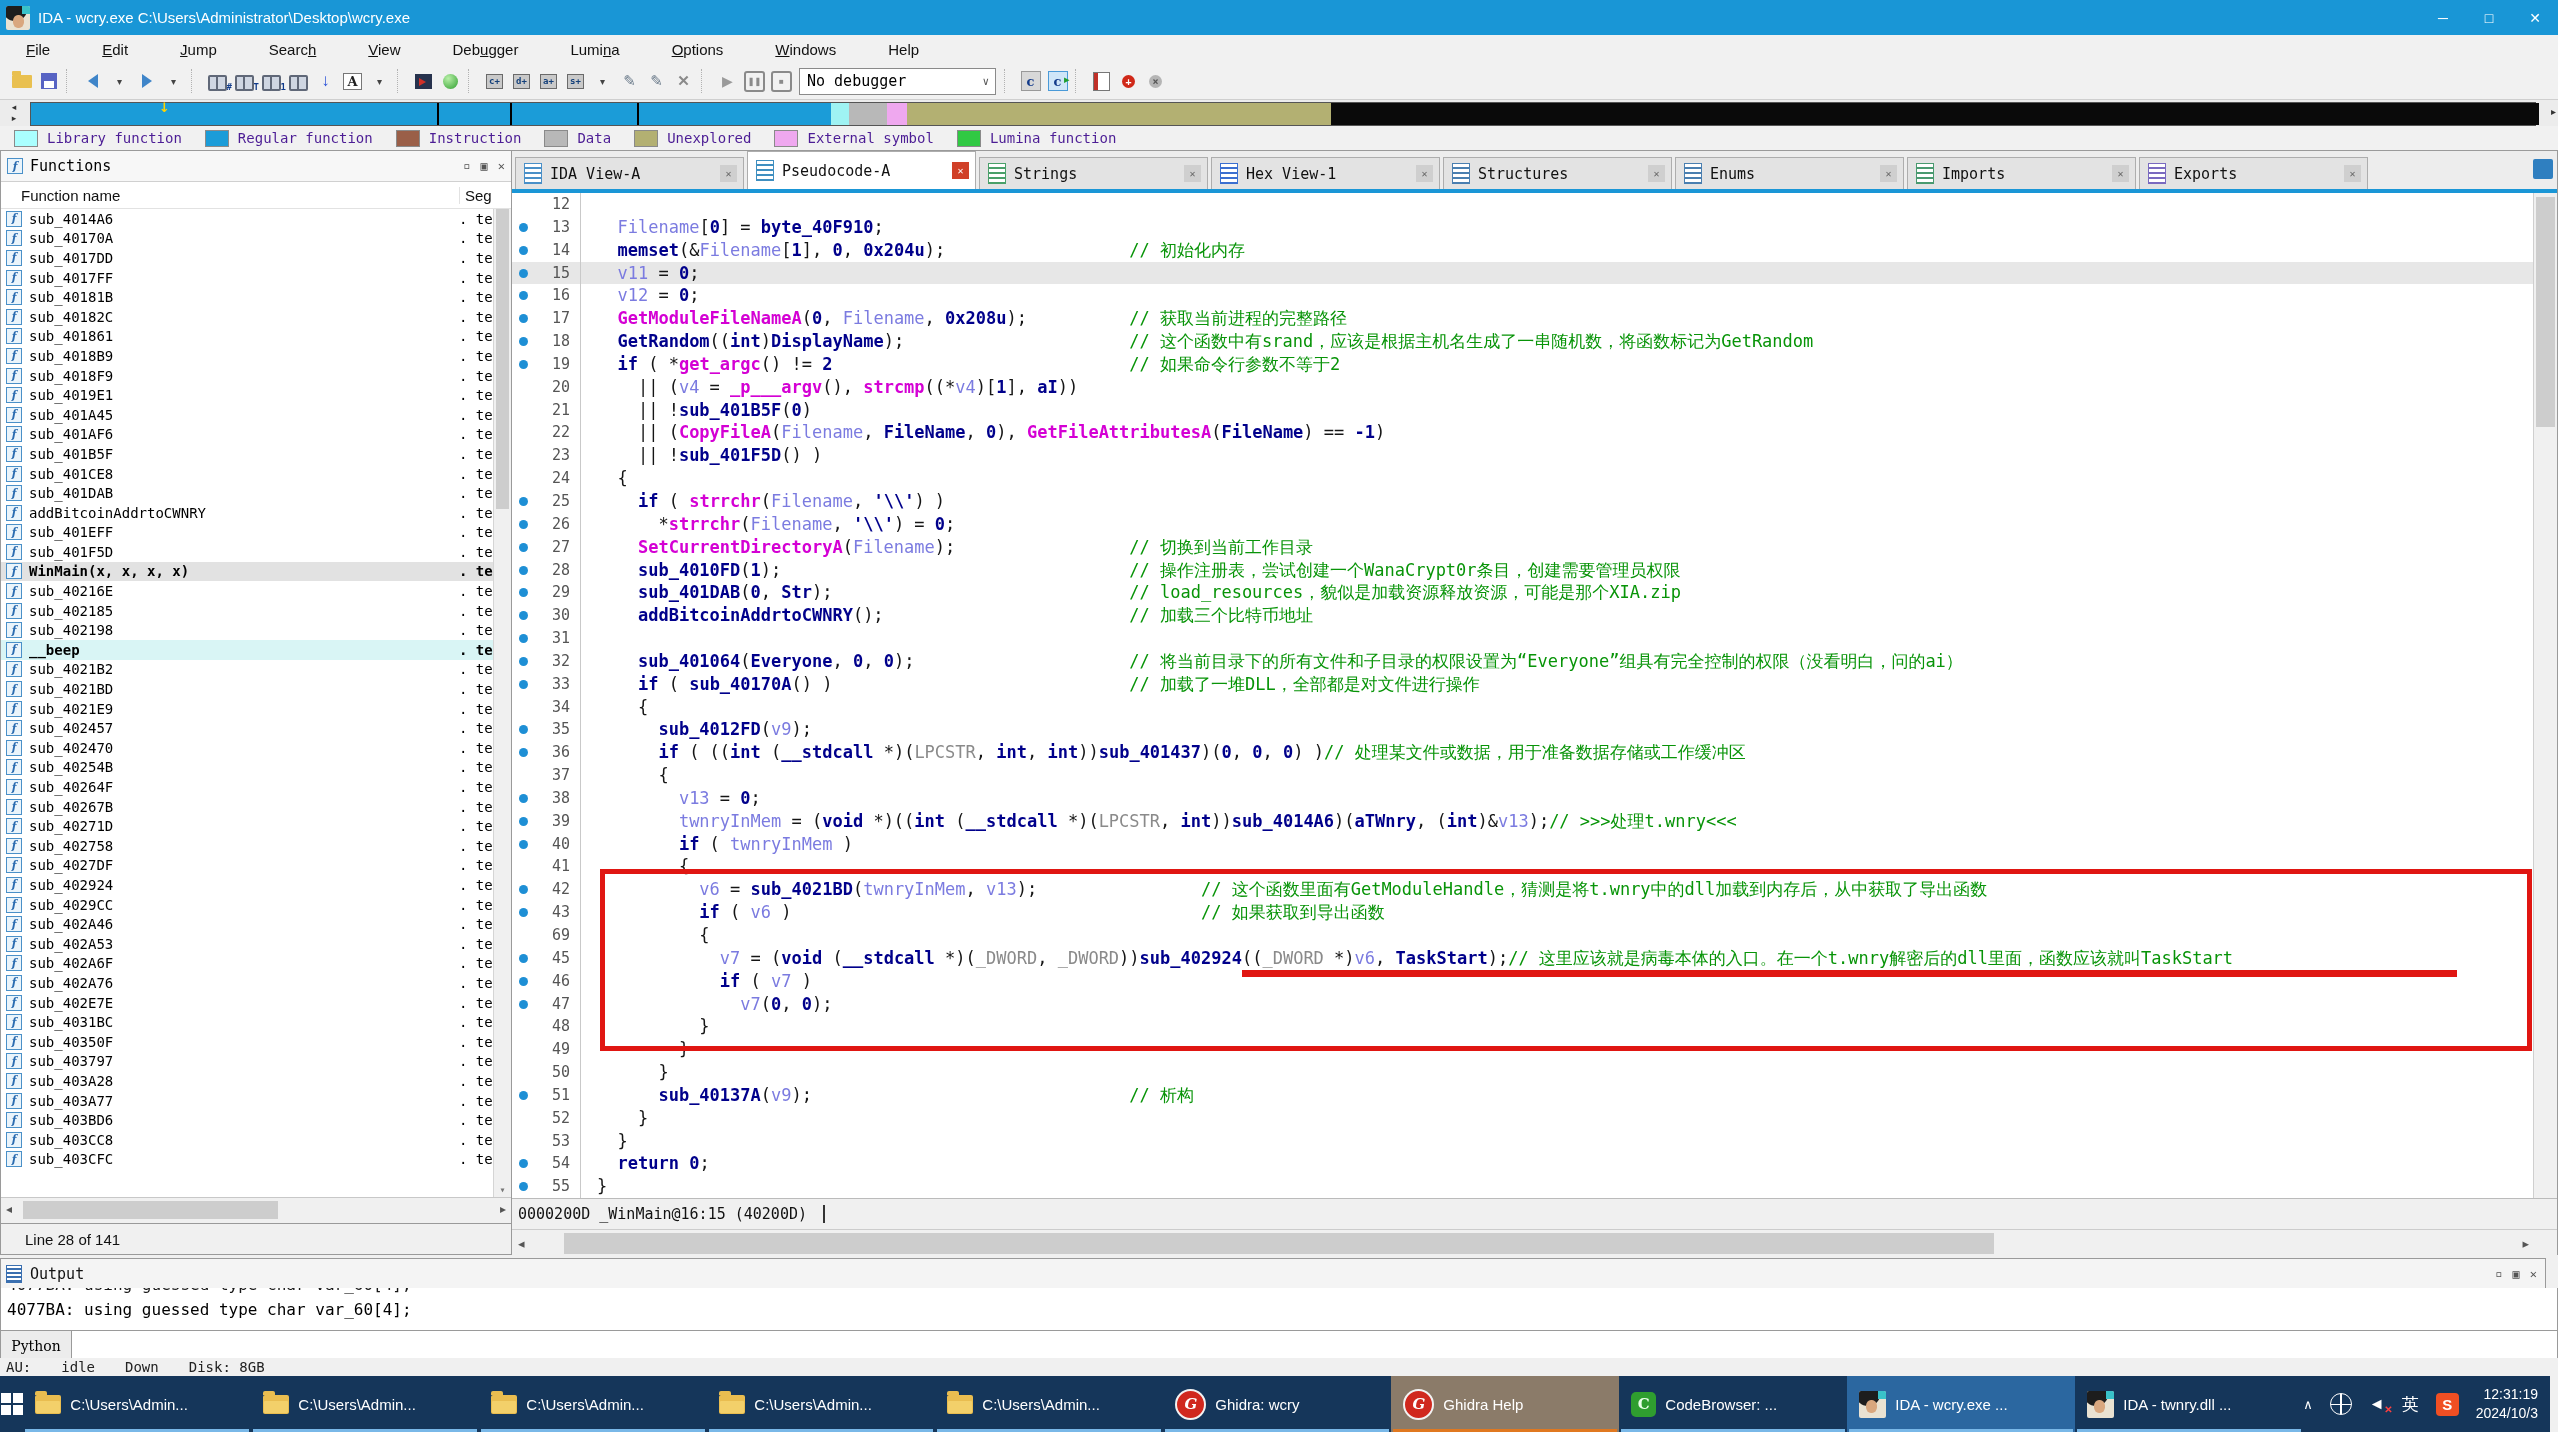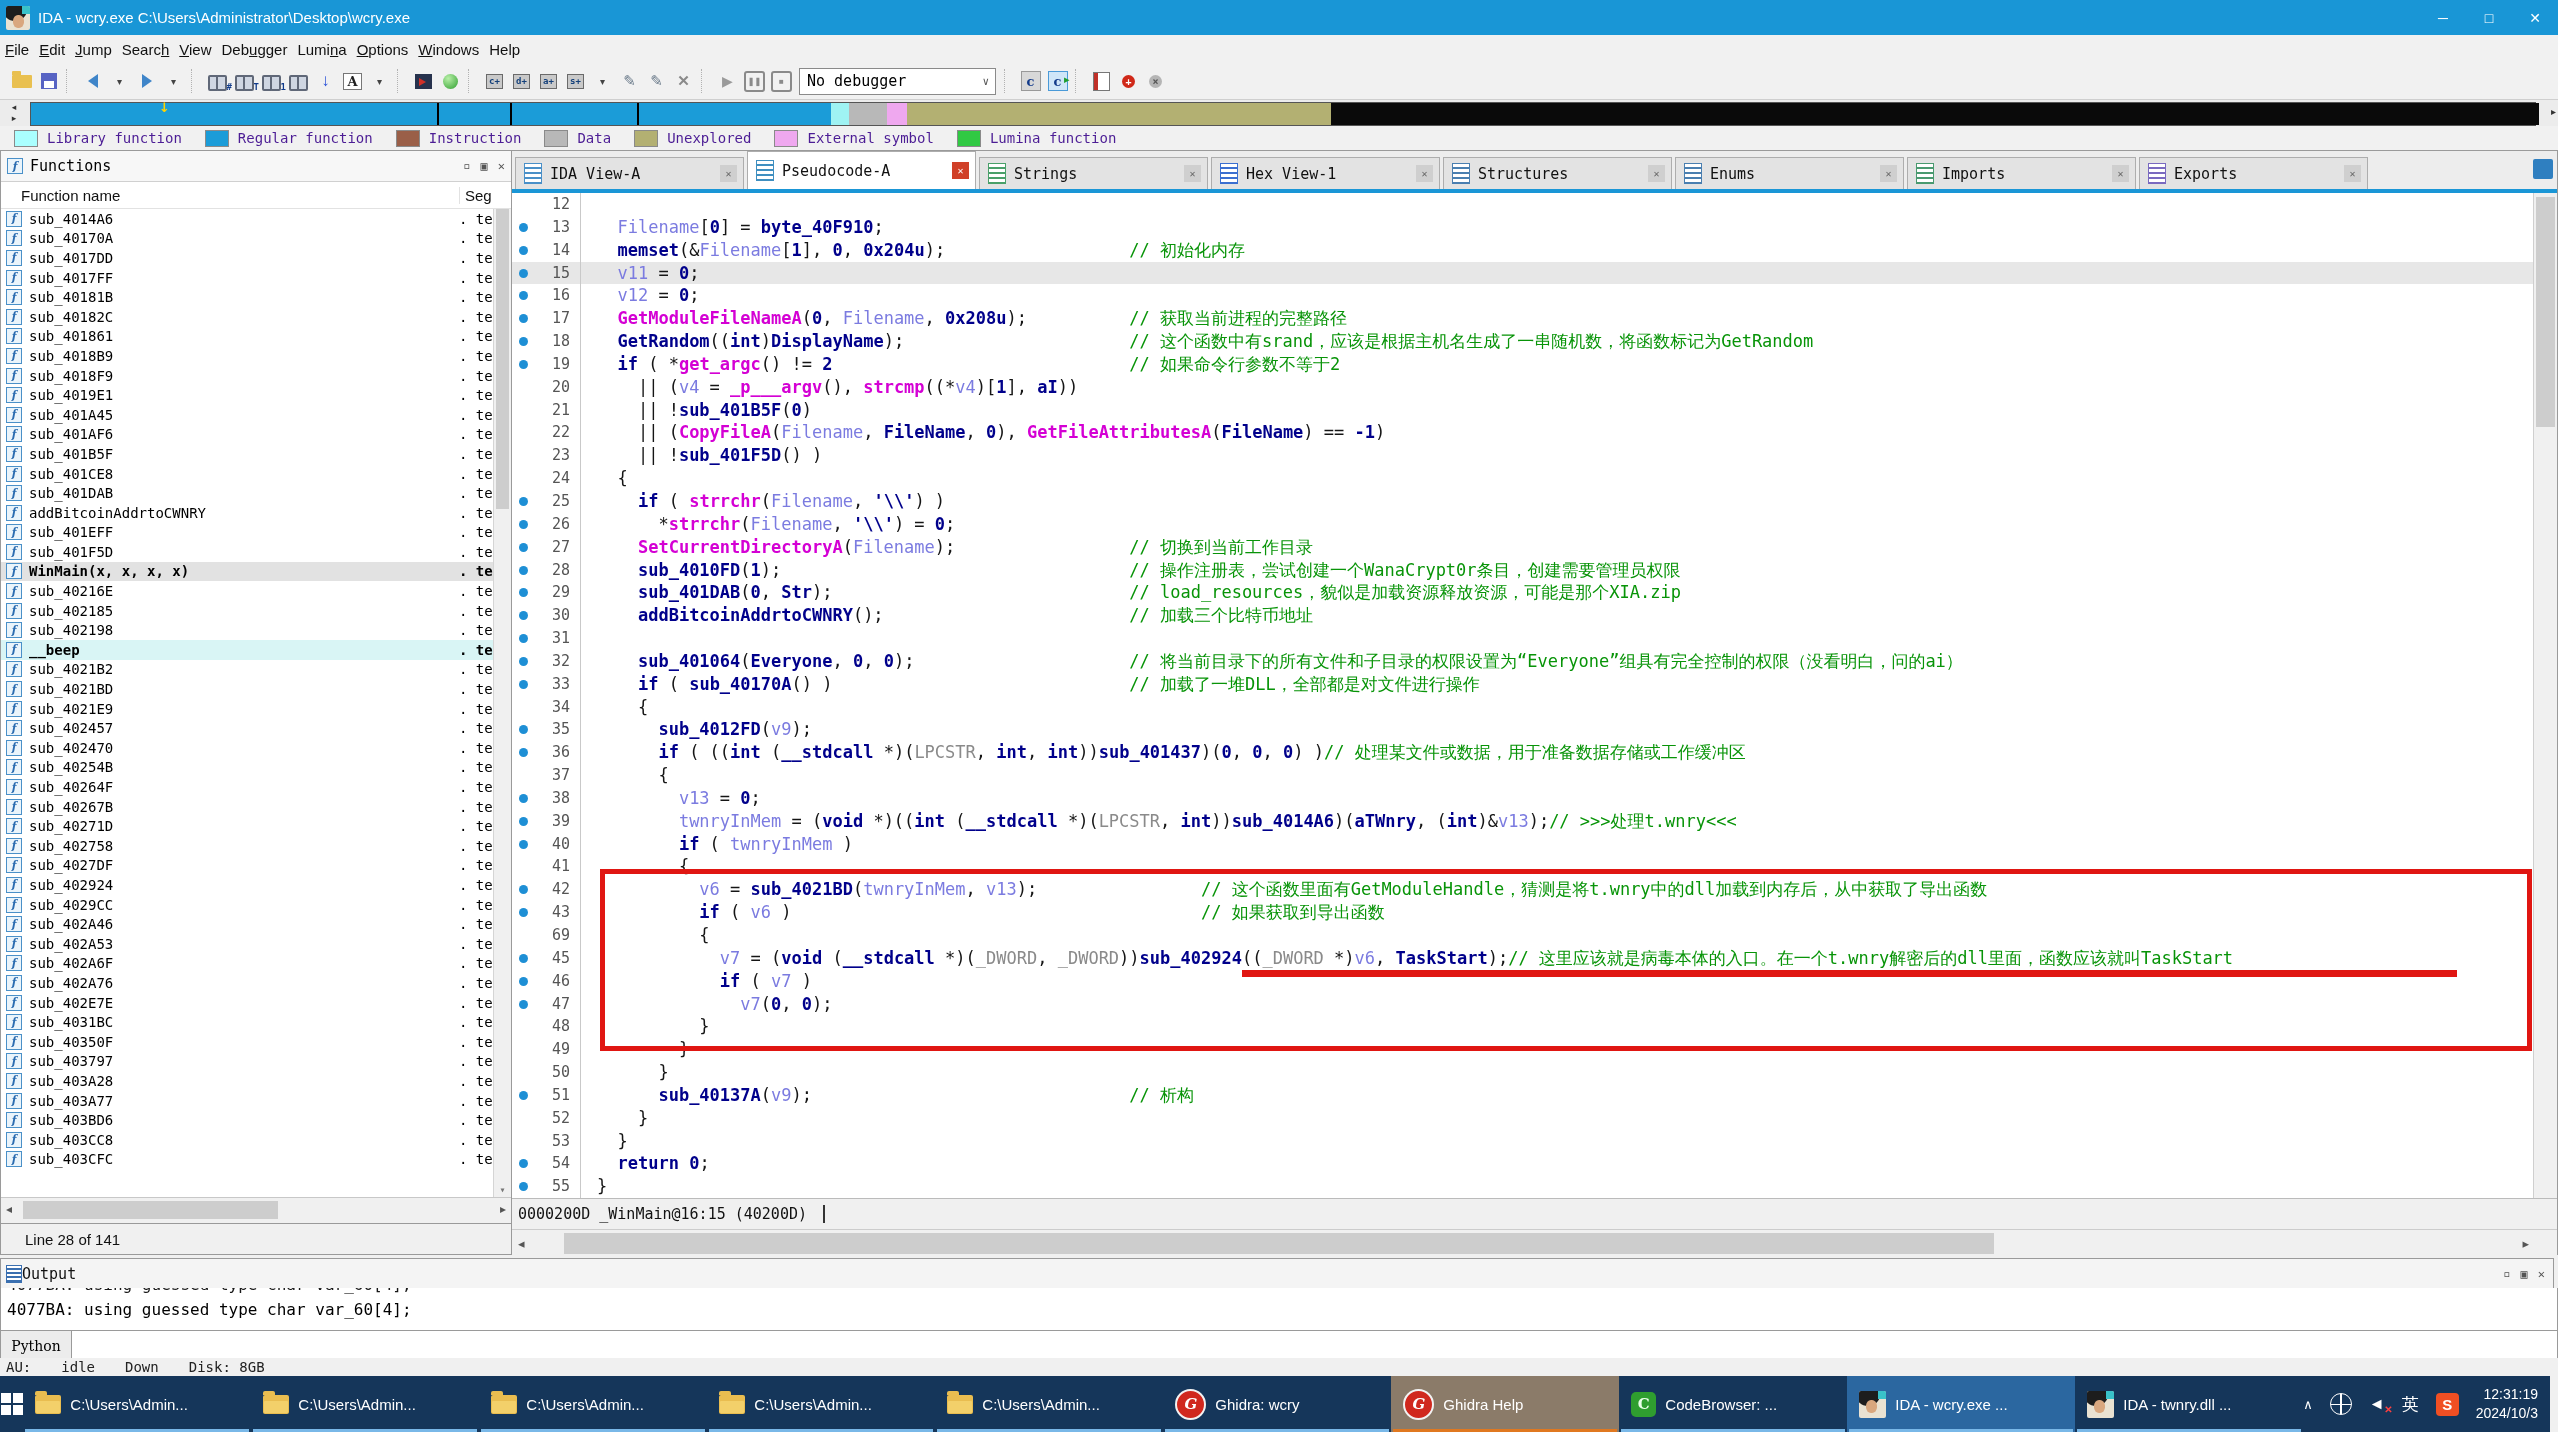--- a/index.html
+++ b/index.html
@@ -15,21 +15,21 @@
 
   
   .ida-ico{width:24px;height:24px;background:#e9e2d2;position:relative;overflow:hidden;border-radius:2px;flex:none;margin-left:6px}
   .ida-ico::before{content:"";position:absolute;top:-7px;left:-3px;width:24px;height:22px;background:#1d1d1d;border-radius:50%}
   .ida-ico::after{content:"";position:absolute;top:9px;left:7px;width:11px;height:13px;background:#d9a77e;border-radius:45%}
   .ida-ico i{position:absolute;top:0;right:0;width:8px;height:8px;background:#39c2c9}
 
   
   #menubar{position:absolute;top:35px;left:0;right:0;height:28px;background:#f1f1f1;display:flex;
            align-items:center;font-size:15px;color:#111}
-  .menu-item{padding:3px 5px}
+  .menu-item{padding:3px 26px}
   .menu-item u{text-decoration:underline}
 
   
   #toolbar{position:absolute;top:63px;left:0;right:0;height:36px;background:#f1f1f1;display:flex;
            align-items:center;padding-left:8px}
   .tbtn{width:27px;height:27px;display:flex;align-items:center;justify-content:center;flex:none;position:relative}
   .tsep{width:8px;height:24px;border-left:1px dotted #b2b2b2;margin:0 4px;flex:none}
   .combo{width:188px;height:25px;background:#fff;border:1px solid #8a8a8a;display:flex;align-items:center;
          font:15px "DejaVu Sans Mono",monospace;padding-left:7px;margin:0 4px}
   .combo .chev{margin-left:auto;margin-right:6px;color:#555;font-size:11px}
@@ -146,22 +146,22 @@
   #code-vscroll .thumb{position:absolute;top:4px;left:2px;right:2px;height:230px;background:#cdcdcd}
   .code-status{height:30px;background:#f0f0f0;border-top:1px solid #bbb;display:flex;align-items:center;
                padding-left:6px;font:15px "DejaVu Sans Mono",monospace;flex:none;color:#111}
   .code-status .caret{width:2px;height:18px;background:#333;margin-left:16px}
   .code-hscroll{height:29px;background:#f0f0f0;position:relative;border-top:1px solid #ccc;flex:none}
   .code-hscroll .thumb{position:absolute;left:52px;top:3px;width:1430px;height:21px;background:#cdcdcd}
   .code-hscroll .la{position:absolute;left:6px;top:6px;color:#555;font-size:13px}
   .code-hscroll .ra{position:absolute;right:28px;top:6px;color:#555;font-size:13px}
 
   
-  #out-title{position:absolute;top:1258px;left:0;right:4px;height:30px;background:#f4f4f4;border:1px solid #9a9a9a;
-             display:flex;align-items:center;gap:0;padding-left:5px;font:15px "DejaVu Sans Mono",monospace;color:#111}
+  #out-title{position:absolute;top:1258px;left:0;right:12px;height:30px;background:#f4f4f4;border:1px solid #9a9a9a;
+             display:flex;align-items:center;gap:8px;padding-left:5px;font:15px "DejaVu Sans Mono",monospace;color:#111}
   .out-ico{width:14px;height:16px;border:1px solid #3a6fb0;background:repeating-linear-gradient(#fff 0 2px,#3a6fb0 2px 4px)}
   #out-title .lp-hbtns{padding-right:8px}
   #out-body{position:absolute;top:1288px;left:0;right:0;height:42px;background:#fff;border-left:1px solid #9a9a9a;
             border-right:1px solid #9a9a9a;overflow:hidden}
   .clip{height:10px;overflow:hidden;position:relative;opacity:.9}
   .clip .inner{position:absolute;top:-15px;left:0}
   .out-line{font:16px/24px "DejaVu Sans Mono",monospace;color:#000;padding-left:6px;white-space:pre}
   #python-row{position:absolute;top:1330px;left:0;right:0;height:32px;display:flex}
   .py-btn{width:70px;background:#ececec;border:1px solid #9a9a9a;font:14px "DejaVu Serif",serif;
           display:flex;align-items:center;justify-content:center;flex:none}

